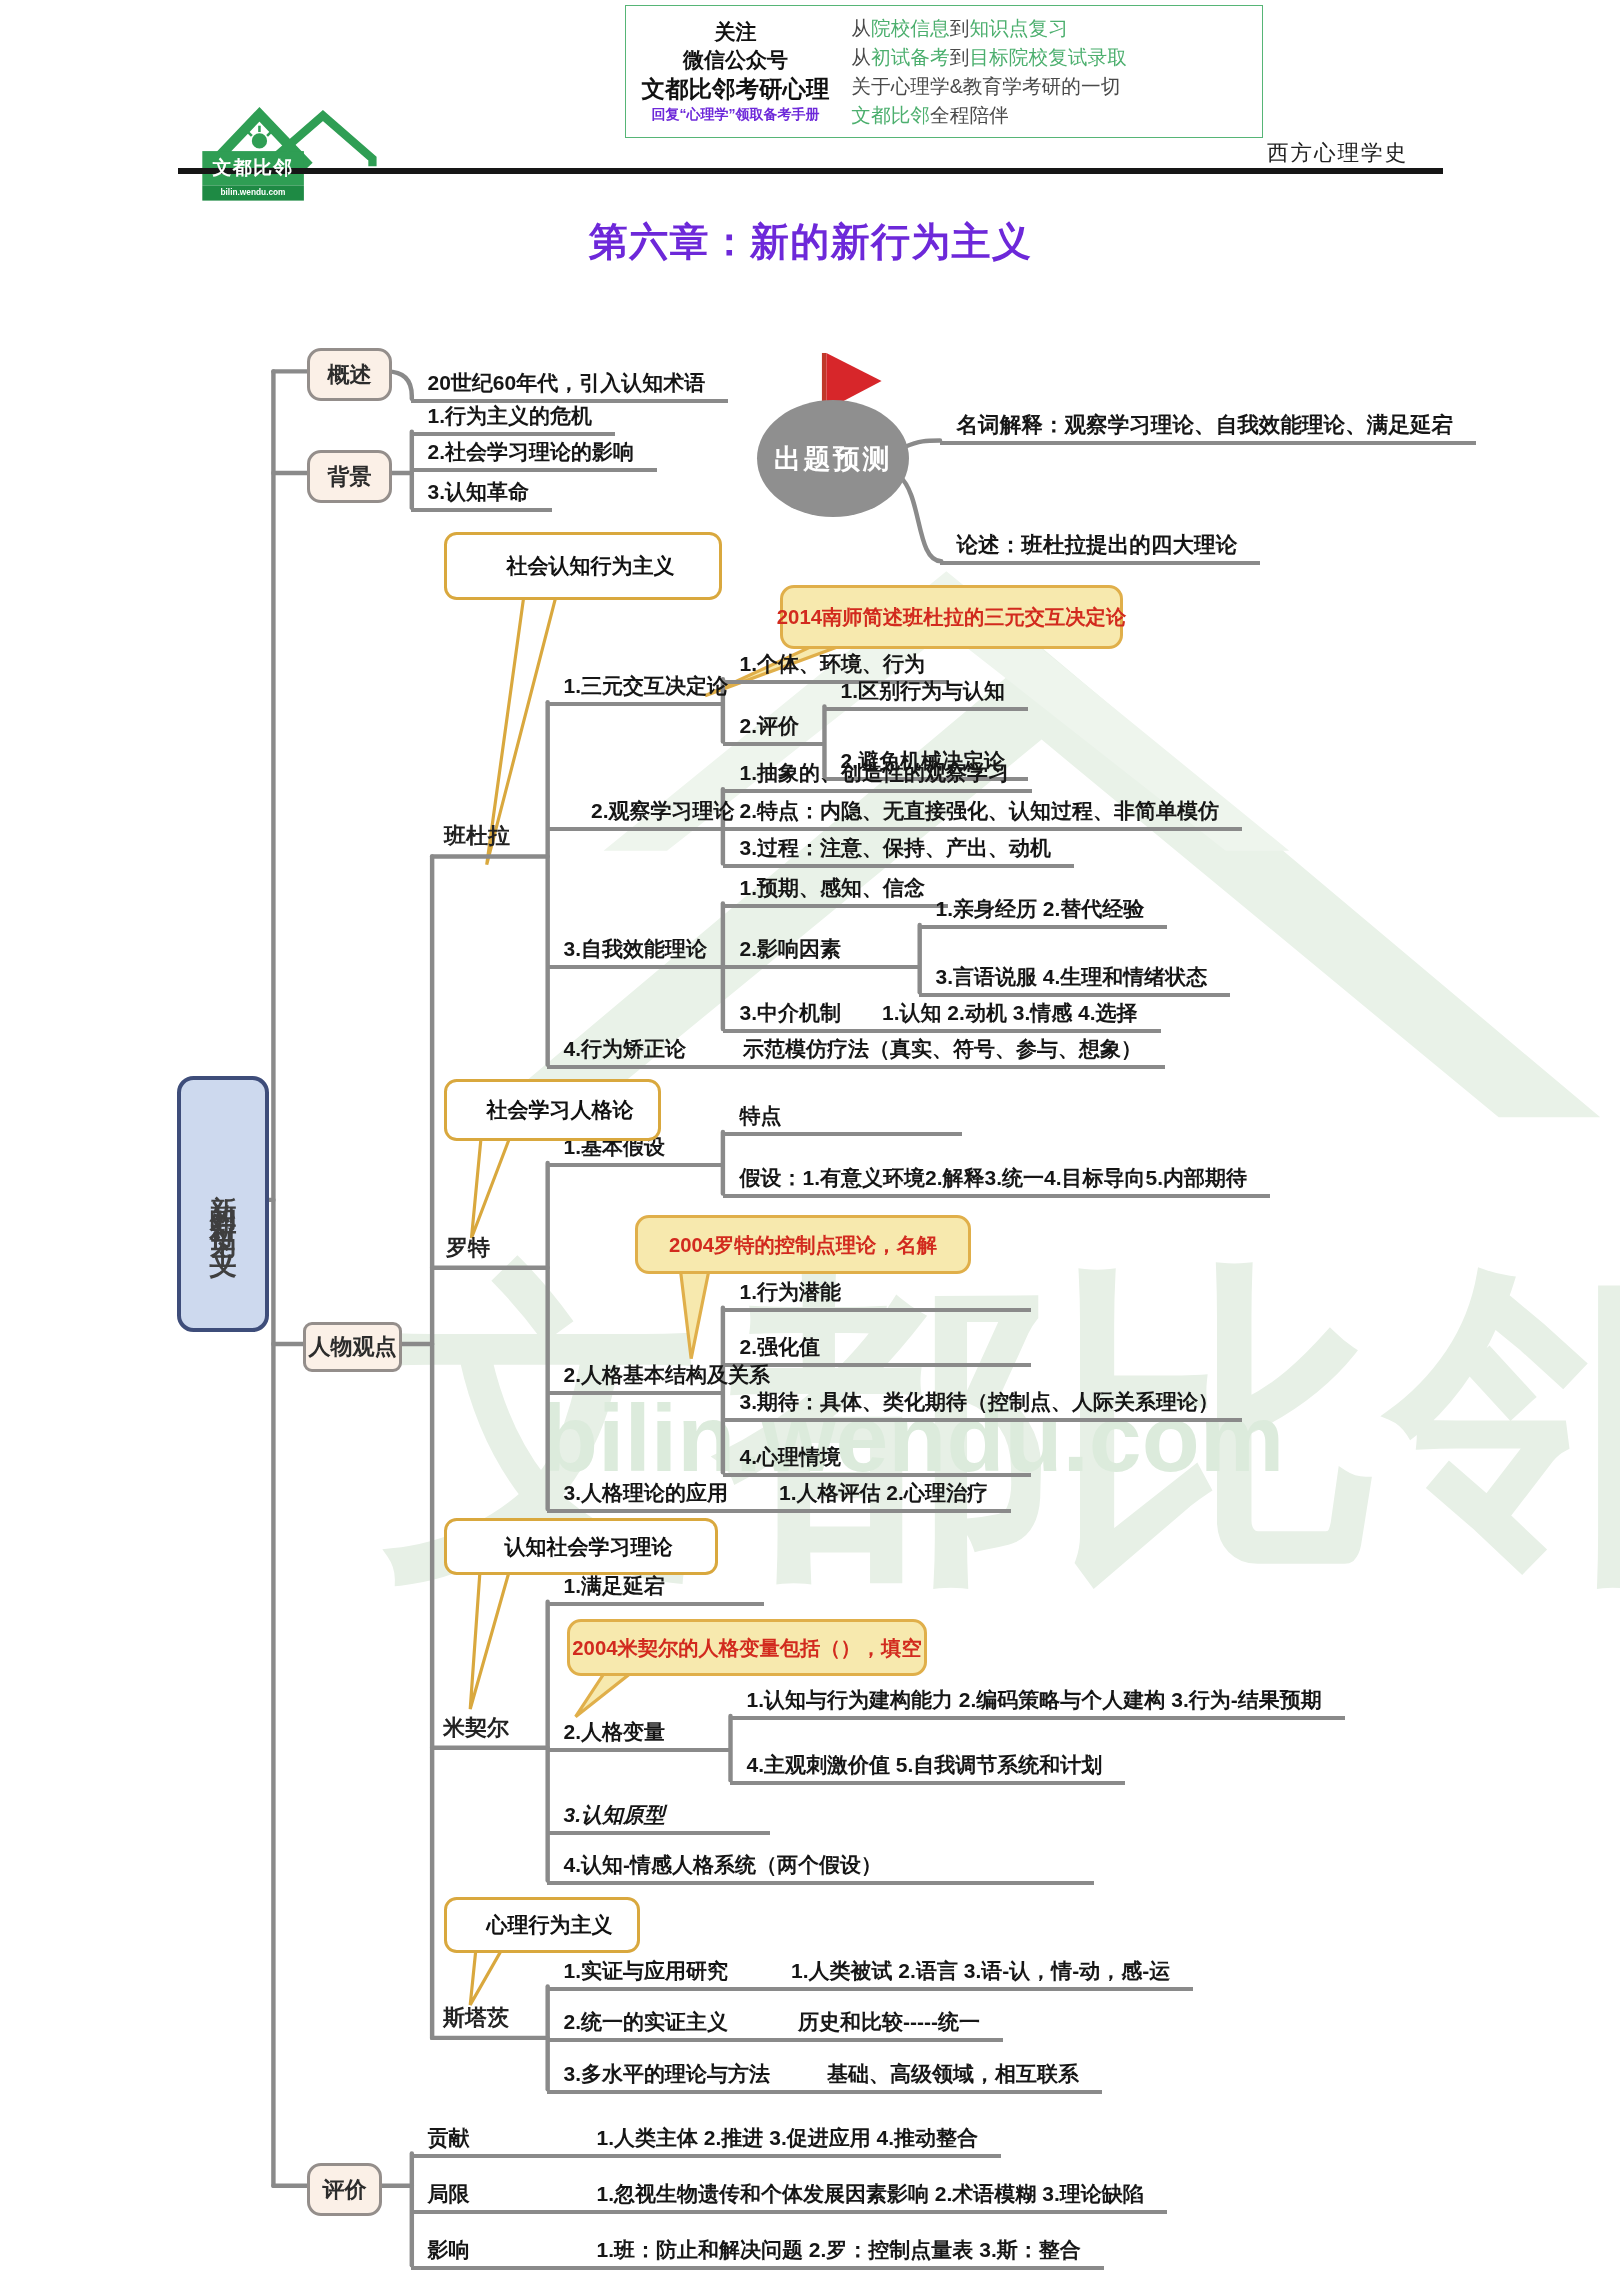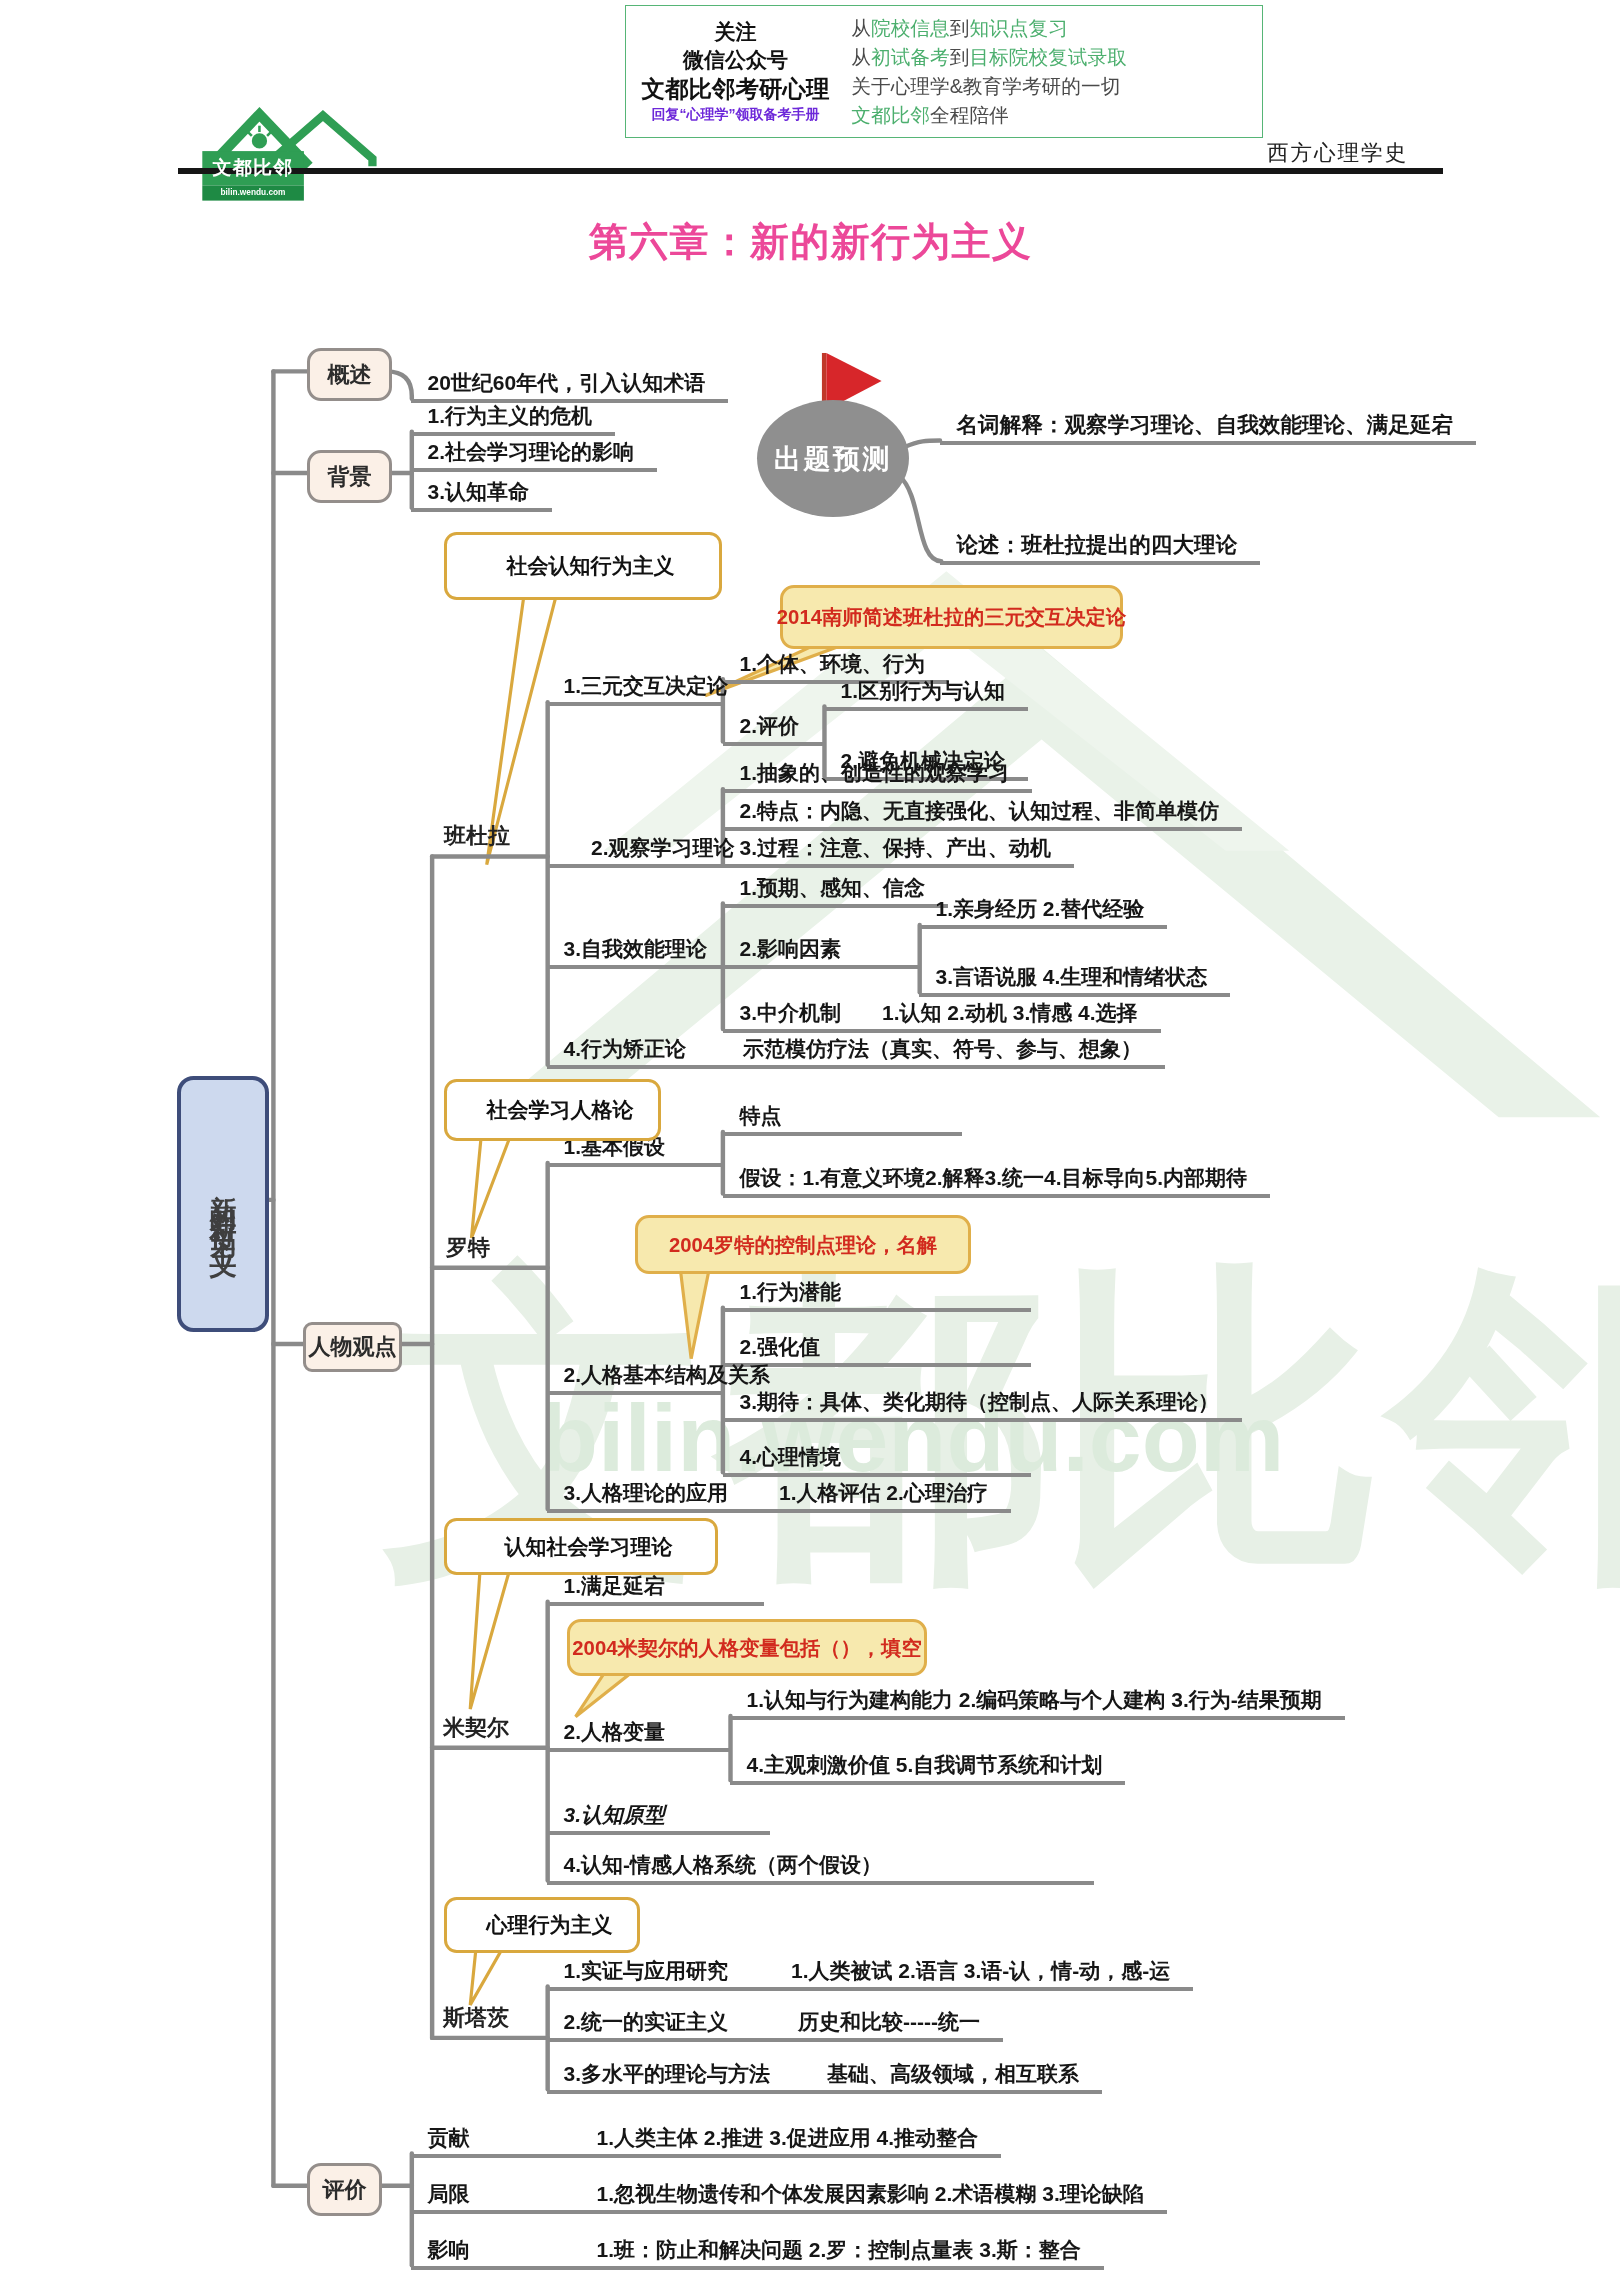--- a/index.html
+++ b/index.html
@@ -37,21 +37,21 @@
   .hleft{width:219px;text-align:center;}
   .hleft .l1{font-size:21px;font-weight:700;color:#111;line-height:28px;}
   .hleft .l2{font-size:23.5px;font-weight:700;color:#111;line-height:30.5px;}
   .hleft .l3{font-size:14px;font-weight:700;color:#6d28d9;line-height:21.6px;}
   .hright{flex:1;padding-left:6.3px;}
   .hright div{font-size:19.7px;color:#4a4a4a;line-height:29px;white-space:nowrap;}
   .g{color:#4caf6e;}
   .subject{position:absolute;font-size:21.6px;color:#222;letter-spacing:1.9px;z-index:3;font-weight:400;}
   .rule{position:absolute;left:178px;top:168px;width:1265px;height:5.7px;background:#161616;z-index:3;}
   .title{position:absolute;left:0;top:215px;width:1621px;text-align:center;font-size:39px;
-         font-weight:700;letter-spacing:1.3px;color:#ec4899;z-index:3;}
+         font-weight:700;letter-spacing:1.3px;color:#6d28d9;z-index:3;}
 </style>
 </head>
 <body>
 
 <div id="page">
 
   <div class="wm-text" style="left:381px;top:1206px;font-size:330px;letter-spacing:6.3px;">文都比邻</div>
   <div class="wm-text" style="left:540px;top:1384px;font-size:95px;color:#dcebdc;">bilin.wendu.com</div>
 
   <svg id="lines" width="1621" height="2295" viewBox="0 0 2552 3615">
@@ -179,21 +179,21 @@
   <div class="exam" style="left:567px;top:1619px;width:354px;height:51px;">2004米契尔的人格变量包括（），填空</div>
   <div class="co" style="left:444px;top:1897px;width:175px;height:50px;">心理行为主义</div>
 
   <div class="lbl person" style="left:444px;top:824px;">班杜拉</div>
   <div class="lbl row" style="left:723px;top:652px;">1.个体、环境、行为</div>
   <div class="lbl row pw" style="left:547px;top:674px;">1.三元交互决定论</div>
   <div class="lbl row" style="left:824px;top:679px;">1.区别行为与认知</div>
   <div class="lbl row" style="left:723px;top:714px;width:85px;padding-right:0;">2.评价</div>
   <div class="lbl row" style="left:824px;top:749px;">2.避免机械决定论</div>
   <div class="lbl row" style="left:723px;top:761px;">1.抽象的、创造性的观察学习</div>
-  <div class="lbl row pw" style="left:547px;top:836px;padding-left:44px;">2.观察学习理论</div>
+  <div class="lbl row pw" style="left:547px;top:799px;padding-left:44px;">2.观察学习理论</div>
   <div class="lbl row" style="left:723px;top:799px;">2.特点：内隐、无直接强化、认知过程、非简单模仿</div>
   <div class="lbl row" style="left:723px;top:836px;">3.过程：注意、保持、产出、动机</div>
   <div class="lbl row" style="left:723px;top:876px;">1.预期、感知、信念</div>
   <div class="lbl row" style="left:919px;top:897px;">1.亲身经历 2.替代经验</div>
   <div class="lbl row pw" style="left:547px;top:937px;">3.自我效能理论</div>
   <div class="lbl row" style="left:723px;top:937px;width:180px;padding-right:0;">2.影响因素</div>
   <div class="lbl row" style="left:919px;top:965px;">3.言语说服 4.生理和情绪状态</div>
   <div class="lbl row pair" style="left:723px;top:1001px;"><span>3.中介机制</span><span class="val">1.认知 2.动机 3.情感 4.选择</span></div>
   <div class="lbl row pair" style="left:547px;top:1037px;"><span>4.行为矫正论</span><span class="val" style="margin-left:57px;">示范模仿疗法（真实、符号、参与、想象）</span></div>
 

